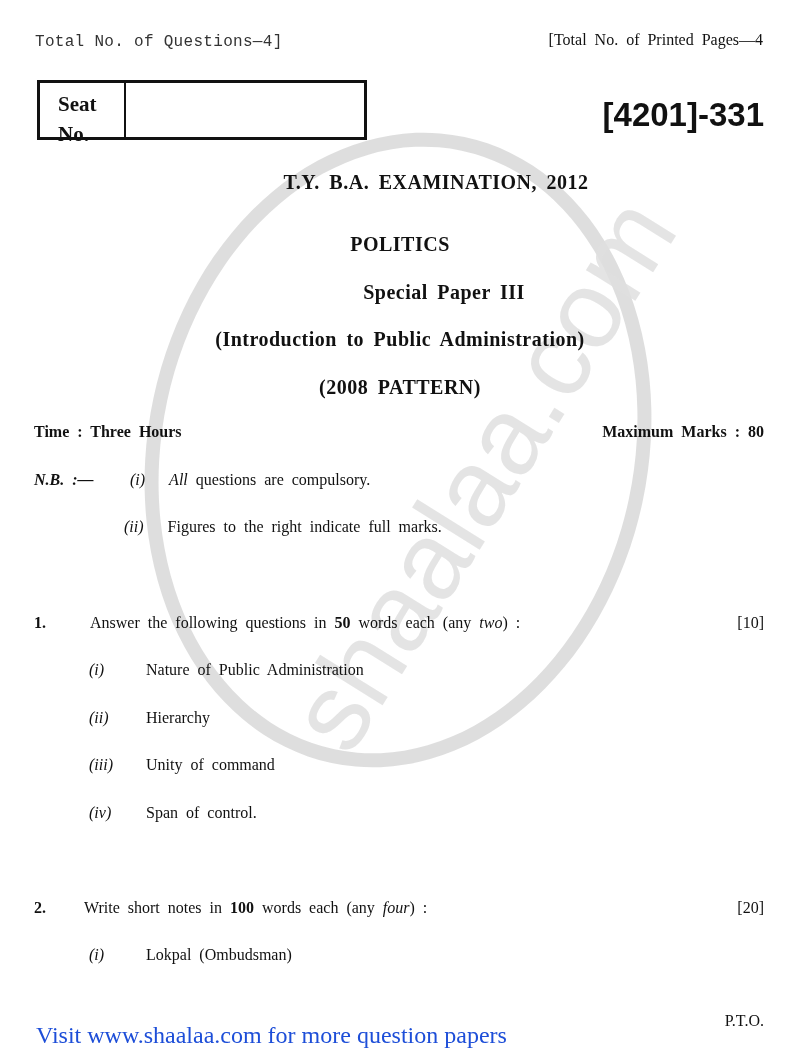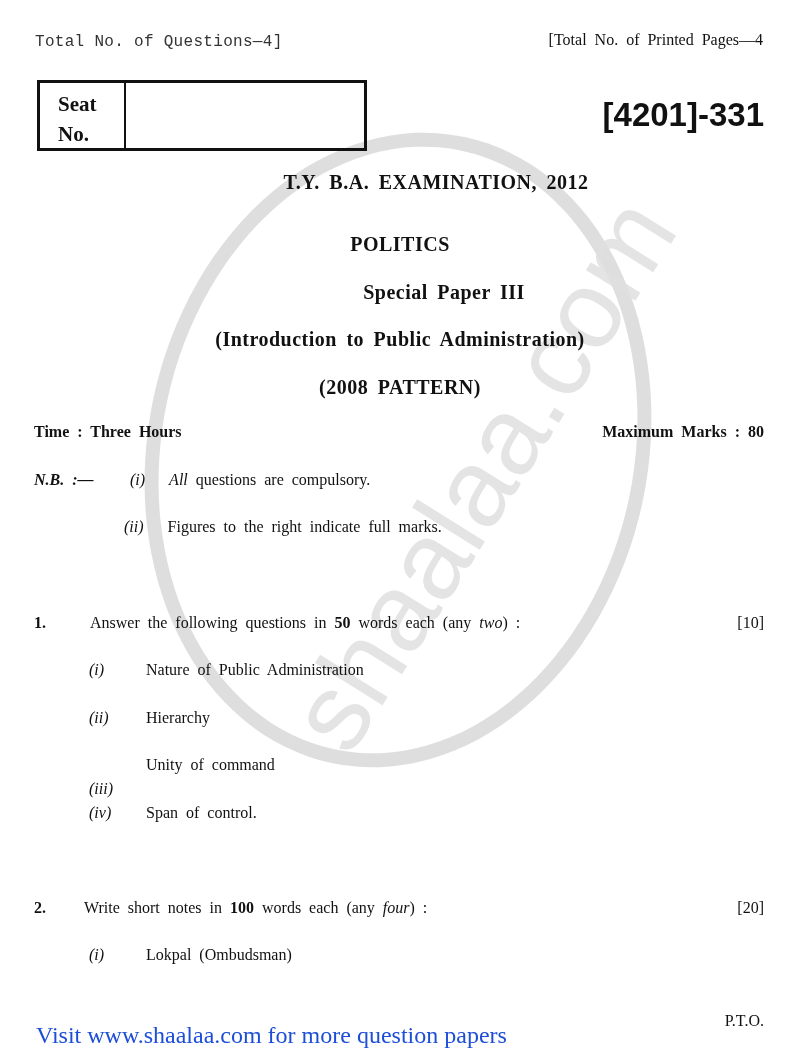--- a/index.html
+++ b/index.html
@@ -1,21 +1,21 @@
 <!DOCTYPE html>
 <html><head>
 <meta charset="utf-8">
 <style>
   html, body { margin:0; padding:0; }
   body { width:800px; height:1061px; background:#fff; position:relative; overflow:hidden; font-family:"DejaVu Serif", serif; color:#111; }
   .abs { position:absolute; }
   .mono { font-family:Liberation Mono, monospace; font-size:16px; color:#333; letter-spacing:0.3px; }
   .b { font-weight:bold; }
   .i { font-style:italic; }
-  .seatbox { left:37px; top:80px; width:330px; height:71px; border:3px solid #111; box-sizing:border-box; }
+  .seatbox { left:37px; top:80px; width:330px; height:60px; border:3px solid #111; box-sizing:border-box; }
   .seatbox .div { position:absolute; left:84px; top:0; bottom:0; border-left:2px solid #111; }
   .seatlabel { position:absolute; left:18px; top:6px; font-family:"Liberation Serif", serif; font-weight:bold; font-size:21px; line-height:30px; }
   .code { right:36px; top:96px; font-family:Liberation Sans, sans-serif; font-weight:bold; font-size:33px;margin-left:35px; }
   .center { left:0; width:800px; text-align:center; font-family:"Liberation Serif", serif; font-weight:bold; font-size:20px; letter-spacing:0.5px; word-spacing:4px; }
   .t20 { font-family:"Liberation Serif", serif; font-size:16px; word-spacing:4px; }
   .watermark-circle { left:148px; top:130px; width:500px; height:640px; border:14px solid #d8d8d8; border-radius:50%; box-sizing:border-box; transform:rotate(12deg); opacity:0.85; }
   .watermark-text { left:170px; top:410px; font-family:"Liberation Sans", sans-serif; font-size:110px; color:#e0e0e0; transform:rotate(-58deg); transform-origin:center; opacity:0.85; }
   .footer { left:36px; top:1022px; font-family:Liberation Serif, serif; font-size:24px; color:#1d4ed8; }
 </style>
 </head>
@@ -58,21 +58,21 @@
 <div class="abs t20 b" style="left:34px; top:614px;">1.</div>
 <div class="abs t20" style="left:90px; top:614px;">
   <span>Answer the following questions in </span><span class="b">50</span><span> words each (any </span><span class="i">two</span><span>) :</span>
 </div>
 <div class="abs t20" style="right:36px; top:614px;">[10]</div>
 
 <div class="abs t20 i" style="left:89px; top:661px;">(i)</div>
 <div class="abs t20" style="left:146px; top:661px;">Nature of Public Administration</div>
 <div class="abs t20 i" style="left:89px; top:709px;">(ii)</div>
 <div class="abs t20" style="left:146px; top:709px;">Hierarchy</div>
-<div class="abs t20 i" style="left:89px; top:756px;margin-top:24px;">(iii)</div>
+<div class="abs t20 i" style="left:89px; top:756px;">(iii)</div>
 <div class="abs t20" style="left:146px; top:756px;">Unity of command</div>
 <div class="abs t20 i" style="left:89px; top:804px;">(iv)</div>
 <div class="abs t20" style="left:146px; top:804px;">Span of control.</div>
 
 <div class="abs t20 b" style="left:34px; top:899px;">2.</div>
 <div class="abs t20" style="left:84px; top:899px;">
   <span>Write short notes in </span><span class="b">100</span><span> words each (any </span><span class="i">four</span><span>) :</span>
 </div>
 <div class="abs t20" style="right:36px; top:899px;">[20]</div>
 

